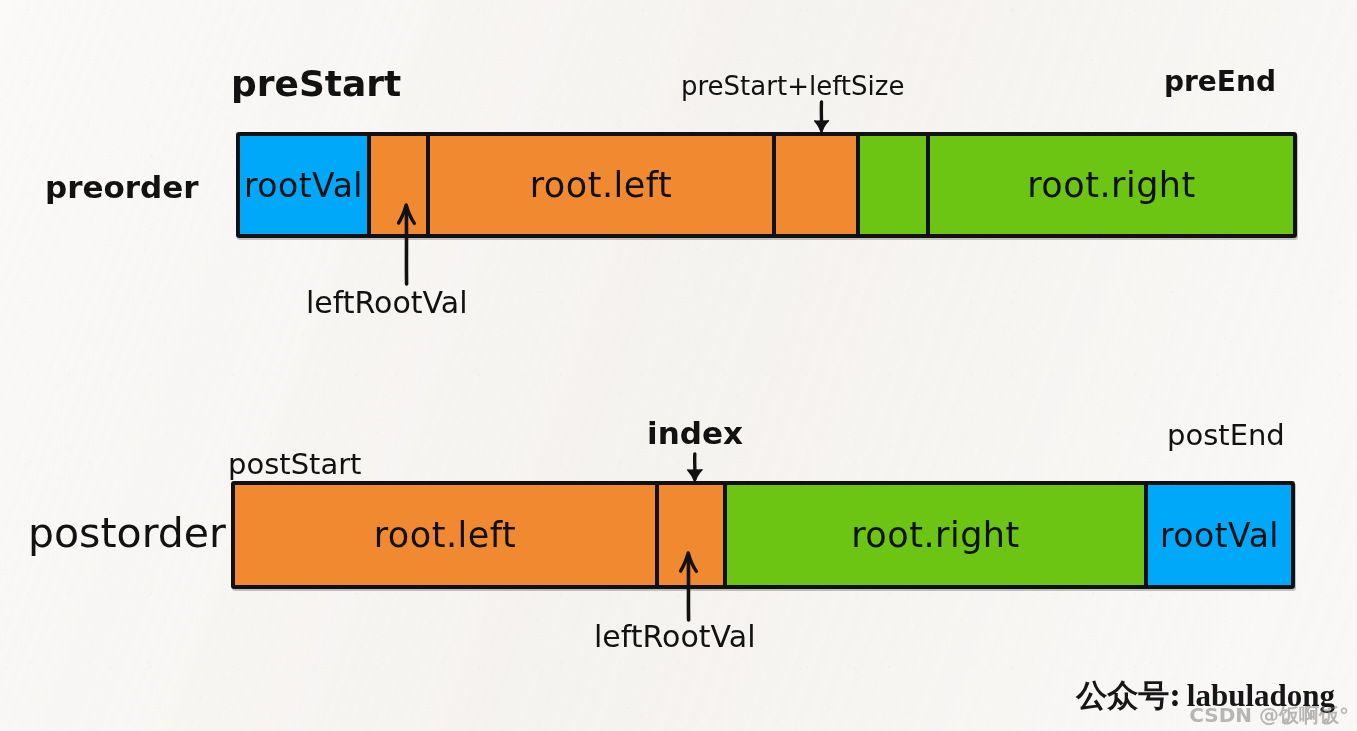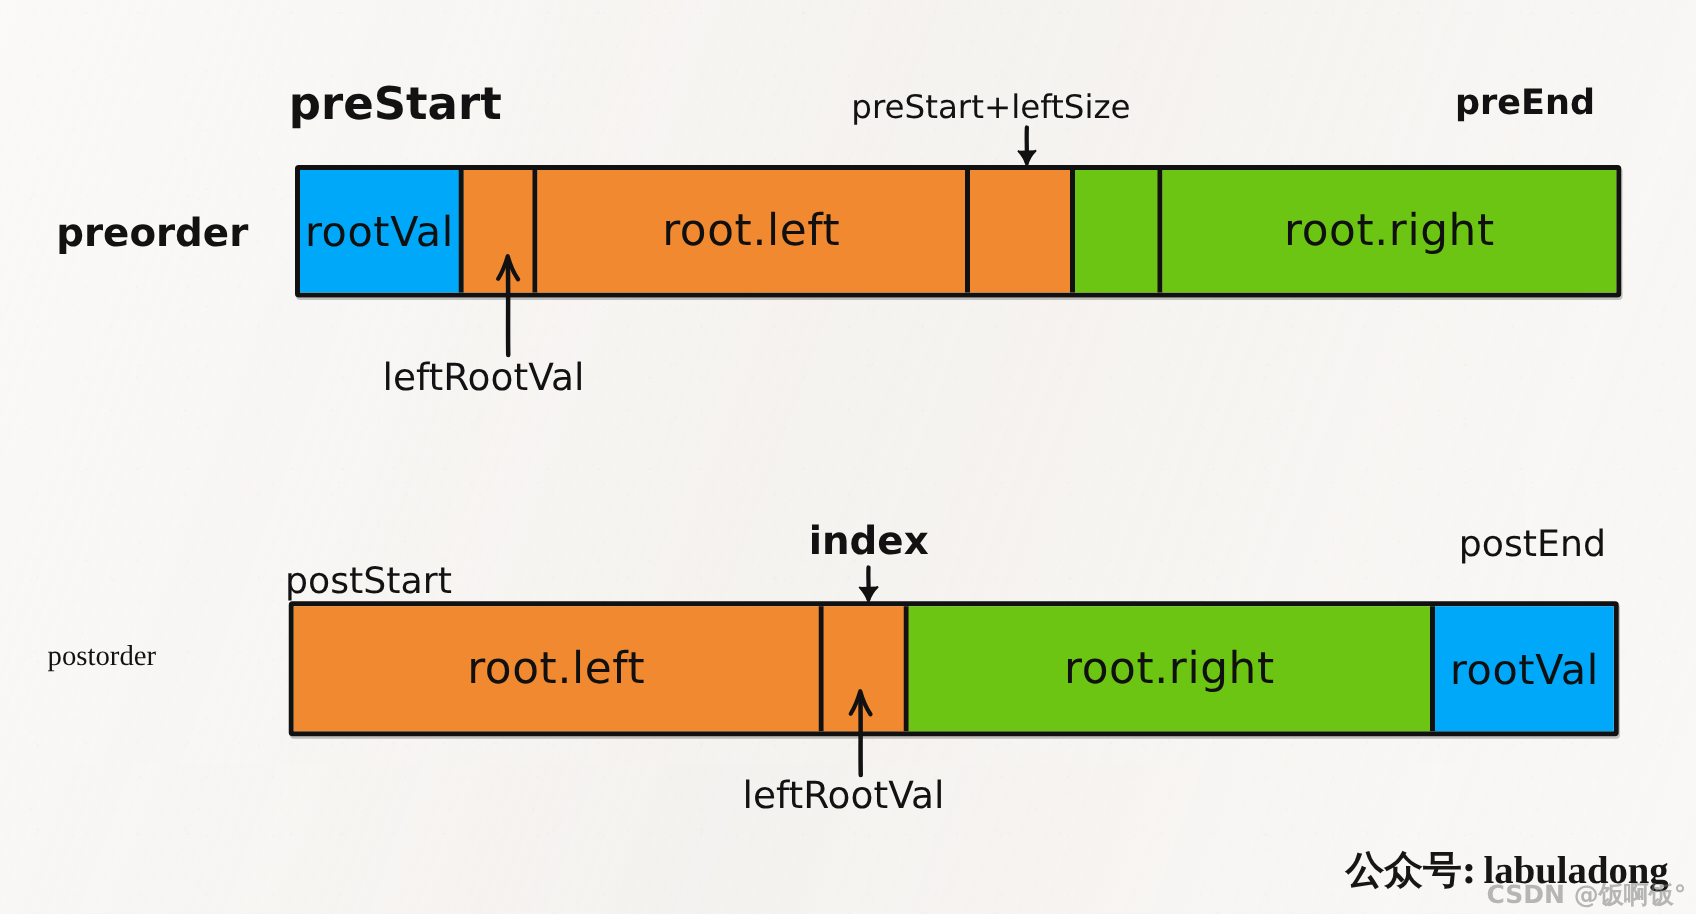--- a/index.html
+++ b/index.html
@@ -157,21 +157,21 @@
 
 <div class="lbl bold" style="left:647px; top:418px; font-size:31px;">index</div>
 
 <div class="lbl plain" style="left:1167px; top:421px; font-size:29px;">postEnd</div>
 
 <svg class="arrow" style="left:676px; top:452px;" width="40" height="34" viewBox="0 0 40 34">
   <path d="M18.8 2 C18.4 10, 19.2 18, 18.8 27" stroke="#111111" stroke-width="3.4" fill="none" stroke-linecap="round"></path>
   <path d="M11.4 17.5 C14.4 20.8, 17.0 24.6, 18.8 29.5 C20.4 24.4, 23.2 20.4, 26.4 17.2" fill="#111111" stroke="#111111" stroke-width="1.6" stroke-linejoin="round"></path>
 </svg>
 
-<div class="lbl plain" style="left:38px; top:513px; font-size:23px;font-family:Liberation Serif, serif;">postorder</div>
+<div class="lbl plain" style="left:28px; top:513px; font-size:41px;">postorder</div>
 
 <div class="bar" style="left:231px; top:481px; width:1064px; height:108px;">
   <div class="seg fill-orange" style="width:424px;">
     <span class="seg-label" style="font-size:35px;">root.left</span>
   </div>
   <div class="seg fill-orange" style="width:68px;">
     <span class="seg-label" style="font-size:33px;"></span>
   </div>
   <div class="seg fill-green" style="width:421px;">
     <span class="seg-label" style="font-size:35px;">root.right</span>

